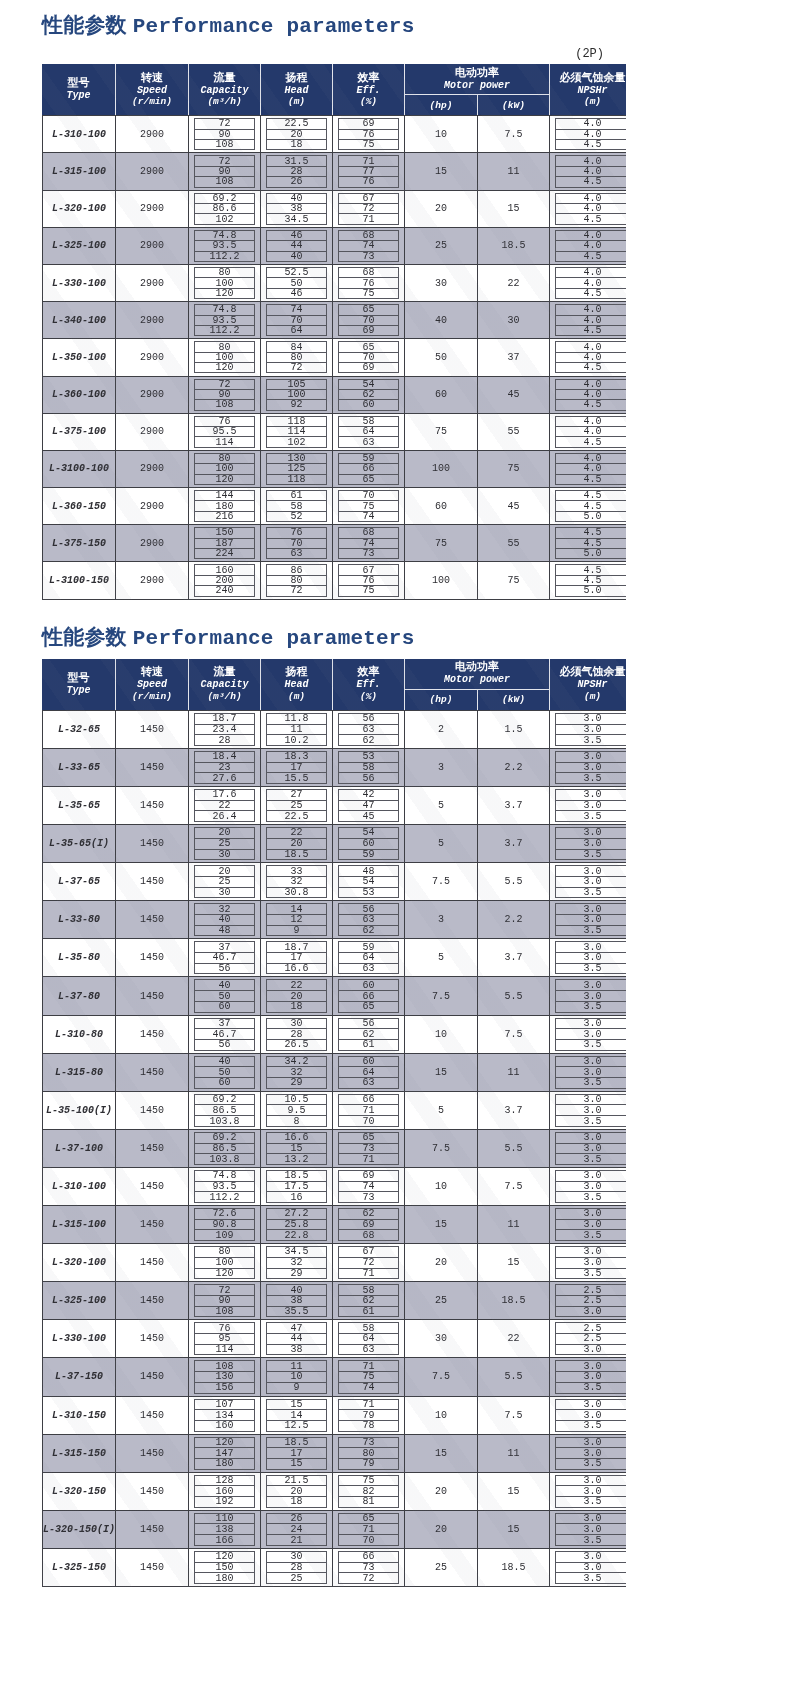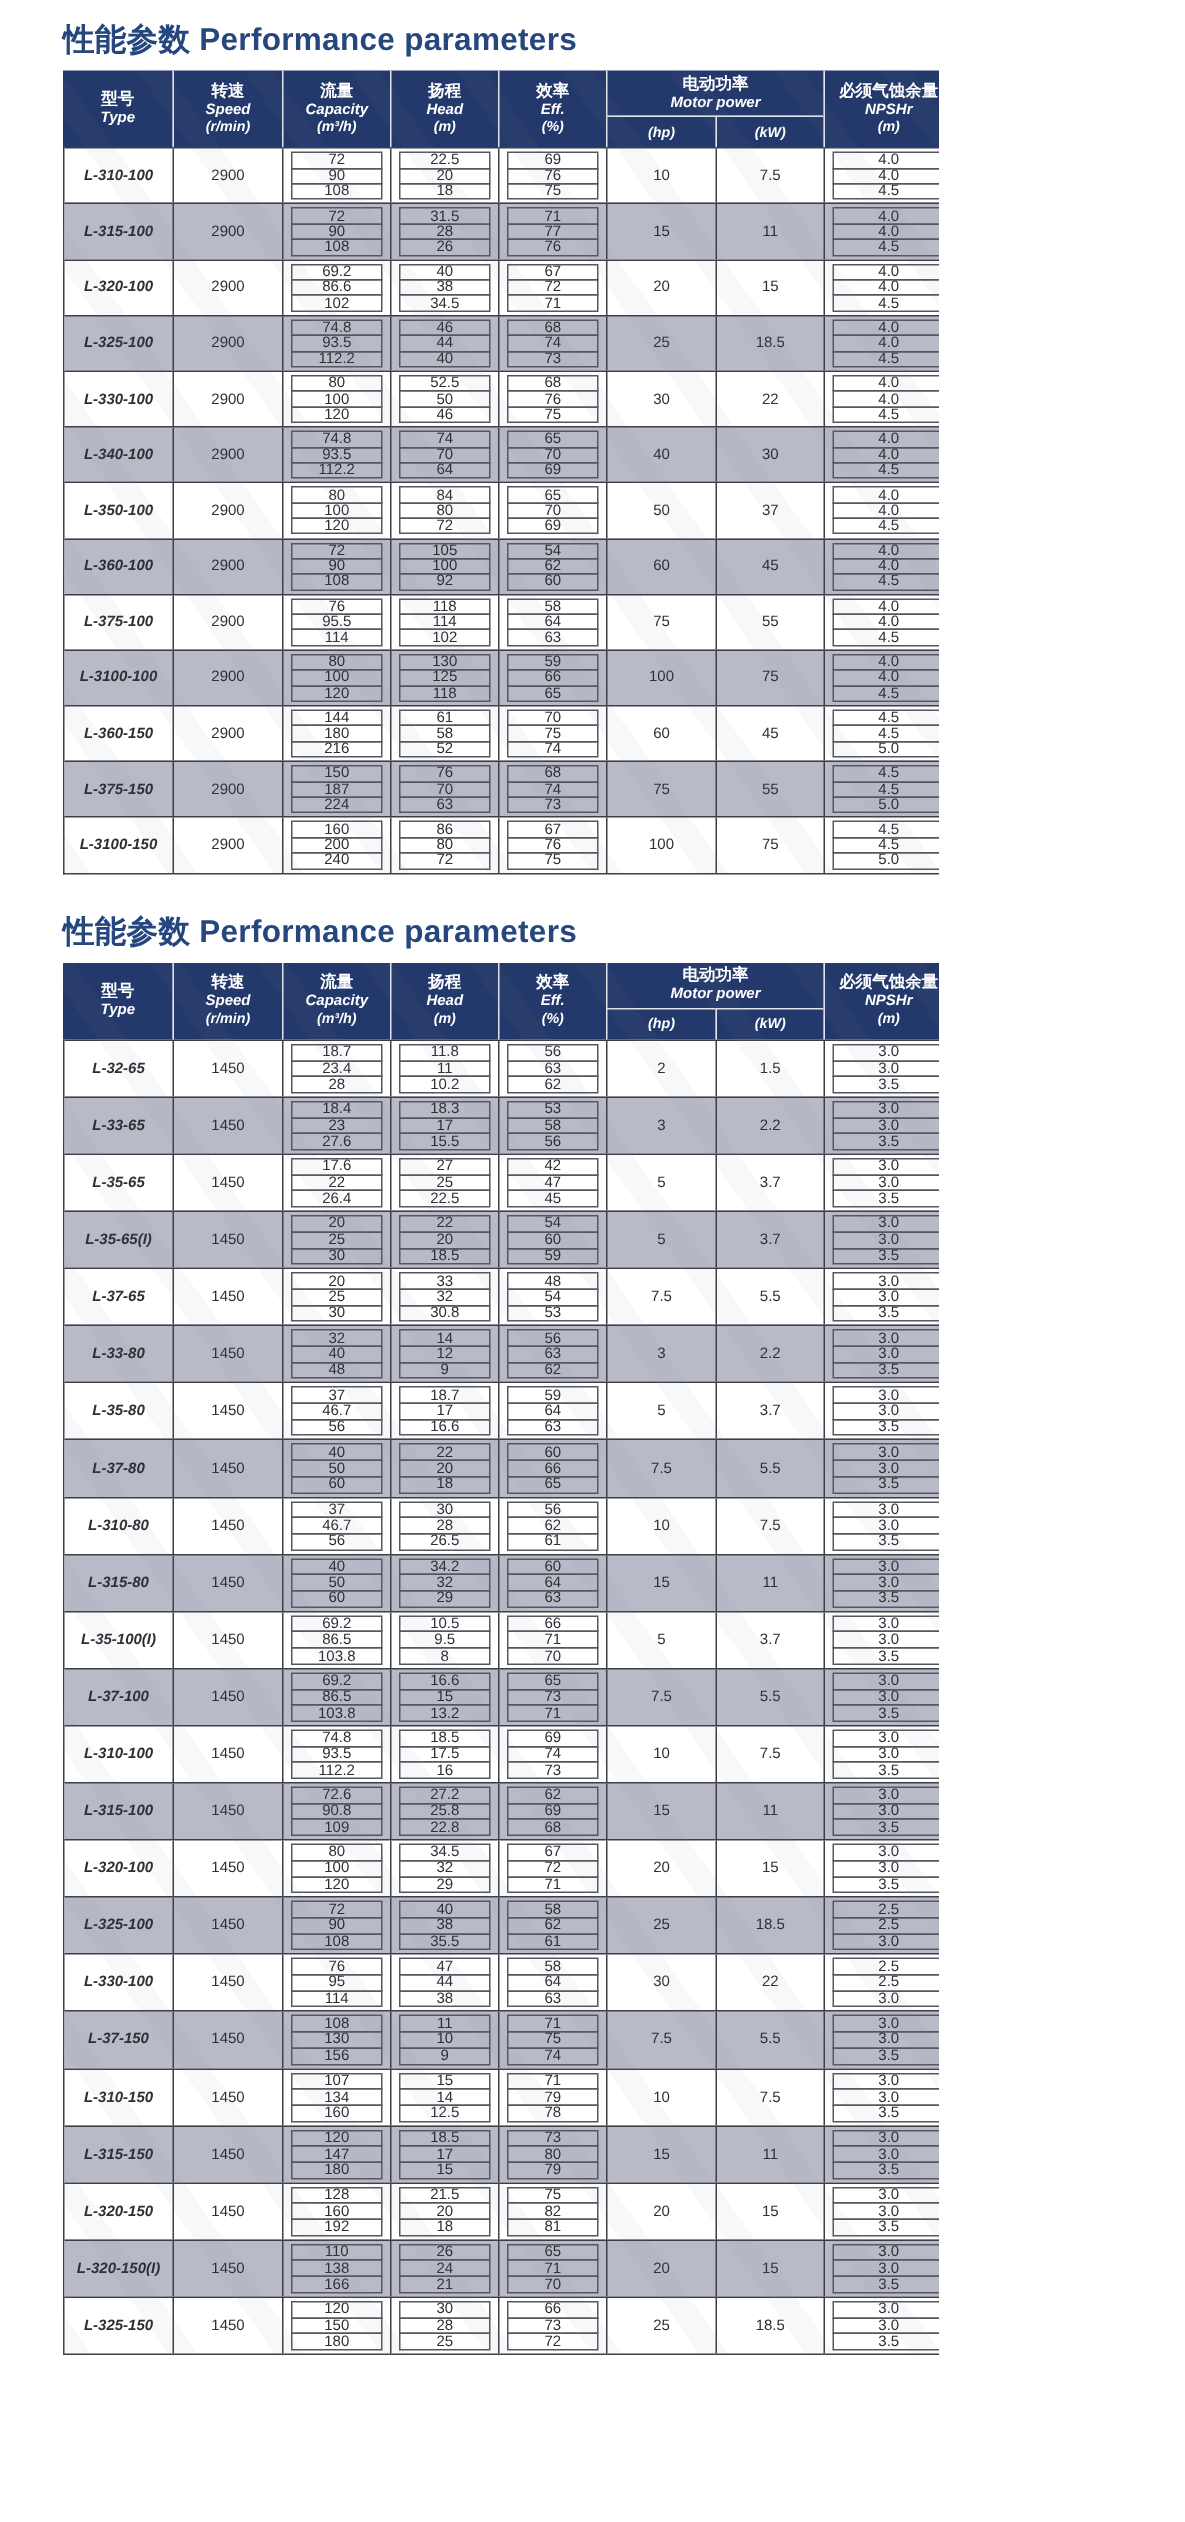--- a/index.html
+++ b/index.html
@@ -1,19 +1,19 @@
 <!DOCTYPE html>
 <html><head>
 <meta charset="utf-8">
 <style>
   html,body{margin:0;padding:0;background:#fff;}
   .page{
     width:626px;height:1681px;background:#ffffff;box-sizing:border-box;
     padding-top:14px;position:relative;overflow:hidden;
-    font-family:Liberation Sans, sans-serif;color:#2e2e33;
+    font-family:Liberation Mono, monospace;color:#2e2e33;
   }
   .section{margin-bottom:4px;}
   .section.second{margin-top:26px;}
   h1.sec-title{
     margin:0 22px 8px 42px;font-size:21px;font-weight:600;color:#26477e;
     letter-spacing:0.2px;line-height:1.2;
   }
   h1.sec-title .t-en{margin-left:6px;}
   .pole{
     text-align:right;margin:4px 22px 3px 0;font-size:12px;color:#2b2b2b;
@@ -82,20 +82,21 @@
   }
   .sc:first-child{margin-top:0;}
 </style>
 </head>
 <body>
 
 <div class="page">
 
   <div class="section">
     <h1 class="sec-title"><span class="t-zh">性能参数</span><span class="t-en">Performance parameters</span></h1>
+    <div class="pole">(2P)</div>
     <div class="ptable t2p">
         <div class="thead">
           <div class="hc hc-type first">
             <div class="zh">型号</div>
             <div class="en">Type</div>
           </div>
           <div class="hc hc-speed">
             <div class="zh">转速</div>
             <div class="en">Speed</div>
             <div class="unit">(r/min)</div>

